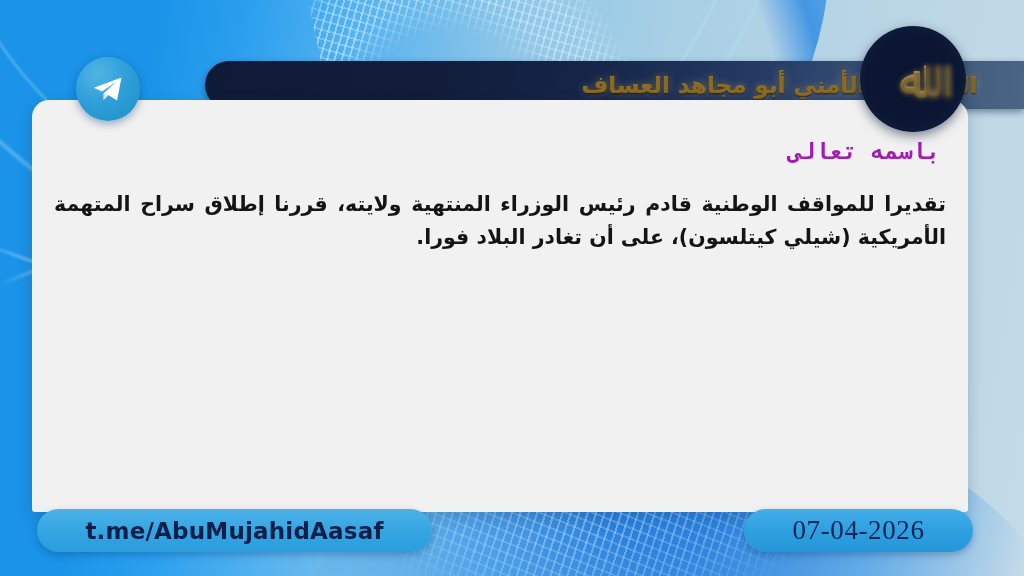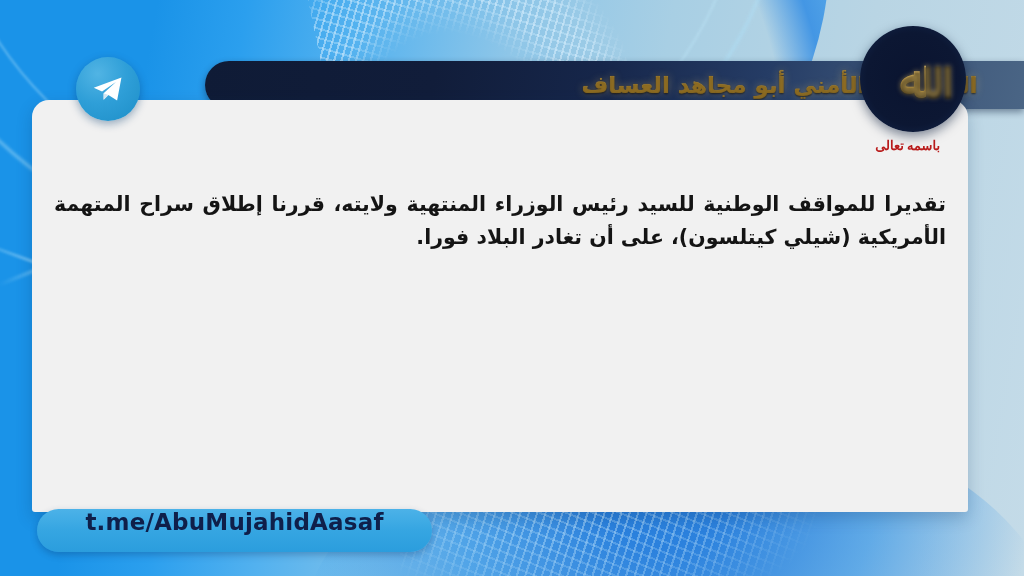--- a/index.html
+++ b/index.html
@@ -228,24 +228,24 @@
     width: 936px; height: 412px;
     background: #f1f1f1;
     border-radius: 17px 17px 3px 3px;
     box-shadow: 0 6px 16px rgba(10,45,90,.22);
     z-index: 3;
     overflow: hidden;
   }
   .basmala {
     position: absolute;
     right: 28px; top: 38px;
-    font-family: Liberation Serif, serif;
-    font-size: 13px;
-    font-weight: 700;
-    color: #b91c1c;
+    font-family: Liberation Mono, monospace;
+    font-size: 23px;
+    font-weight: 700;
+    color: #a21caf;
     direction: rtl;
   }
   .body-text {
     position: absolute;
     right: 22px;
     left: 22px;
     top: 88px;
     direction: rtl;
     text-align: justify;
     text-align-last: right;
@@ -256,21 +256,21 @@
     color: #141414;
     letter-spacing: -0.1px;
   }
   .body-text p { margin: 0 0 26px 0; }
   .body-text p:last-child { margin-bottom: 0; }
 
   
   .pill {
     position: absolute;
     display: flex;
-    align-items: flex-start;
+    align-items: center;
     justify-content: center;
     border-radius: 22px;
     z-index: 8;
     box-shadow: 0 3px 7px rgba(10,50,100,.30);
   }
   .channel-pill {
     left: 37px; bottom: 24px;
     width: 395px; height: 43px;
     background: linear-gradient(180deg, #4cb2e8 0%, #36a6e2 48%, #2b9ddd 100%);
   }
@@ -323,22 +323,25 @@
     </svg>
   </div>
 
   <div class="logo-badge">
     <span class="logo-glyph">ﷲ</span>
   </div>
 
   <div class="card">
     <div class="basmala">باسمه تعالى</div>
     <div class="body-text">
-      <p>تقديرا للمواقف الوطنية للسيد رئيس الوزراء المنتهية ولايته، قررنا إطلاق سراح المتهمة الأمريكية (شيلي كيتلسون)، على أن تغادر البلاد فورا.</p>
+      <p>تقديرا للمواقف الوطنية قادم رئيس الوزراء المنتهية ولايته، قررنا إطلاق سراح المتهمة الأمريكية (شيلي كيتلسون)، على أن تغادر البلاد فورا.</p>
     </div>
   </div>
 
   <div class="pill channel-pill">
     <span class="label">t.me/AbuMujahidAasaf</span>
   </div>
 
+  <div class="pill date-pill">
+    <span class="label">07-04-2026</span>
+  </div>
 
 </div>
 
 </body></html>

